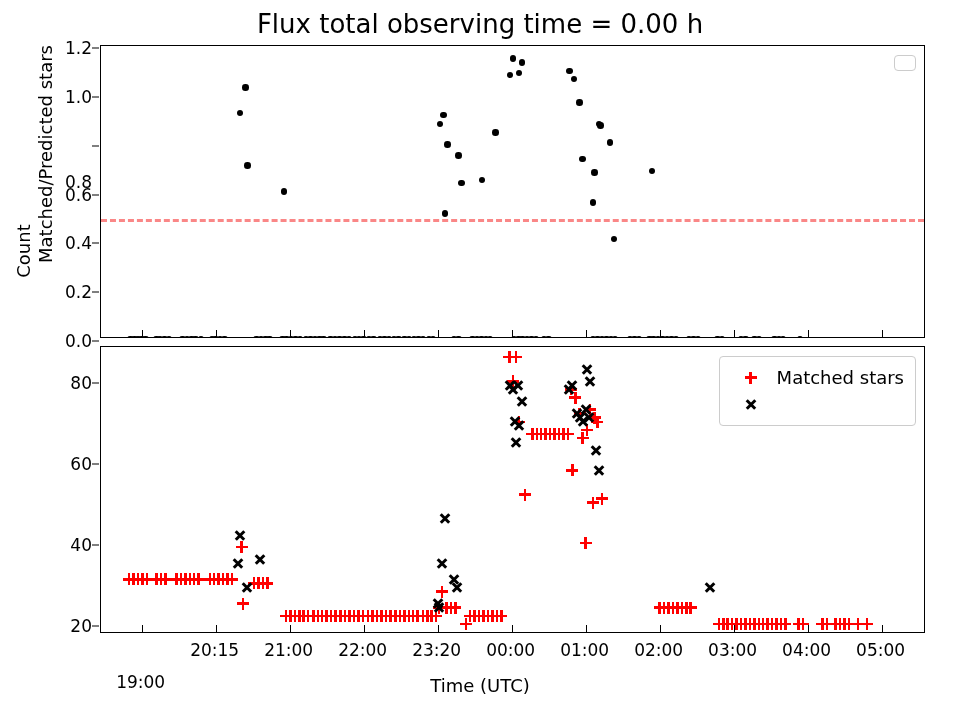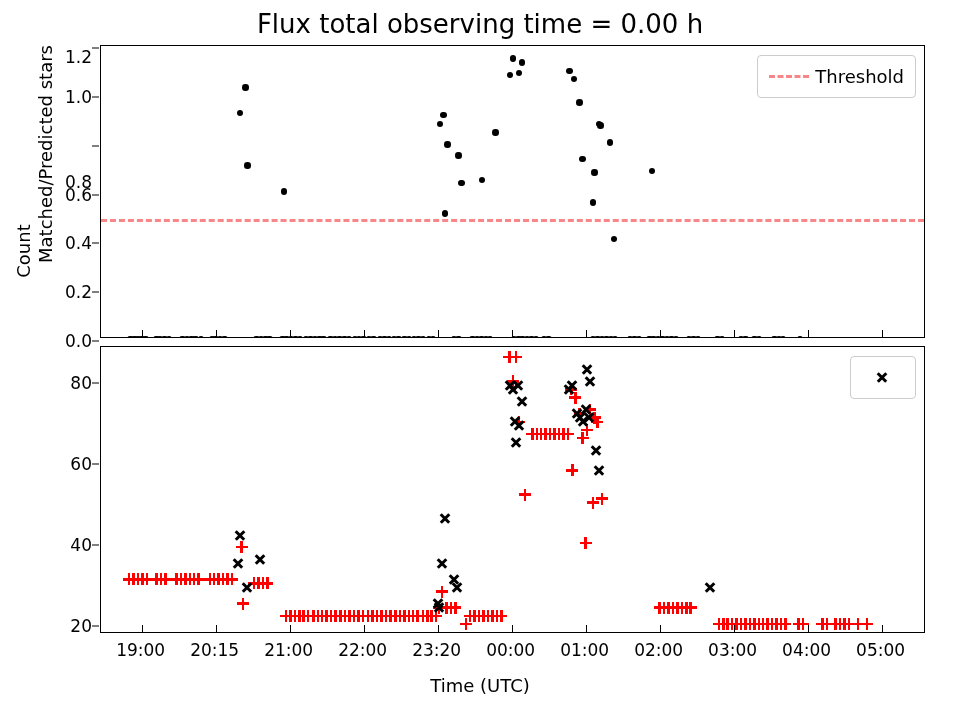--- a/index.html
+++ b/index.html
@@ -259,21 +259,21 @@
       <div class="ytick-label" style="top: 247.167px;">0.2</div>
       <div class="ytick-mark" style="left: 92px; top: 247.167px;"></div>
       <div class="ytick-label" style="top: 198.333px;">0.4</div>
       <div class="ytick-mark" style="left: 92px; top: 198.333px;"></div>
       <div class="ytick-label" style="top: 149.5px;">0.6</div>
       <div class="ytick-mark" style="left: 92px; top: 149.5px;"></div>
       <div class="ytick-label" style="top: 100.667px; margin-top: 36px;">0.8</div>
       <div class="ytick-mark" style="left: 92px; top: 100.667px;"></div>
       <div class="ytick-label" style="top: 51.8333px;">1.0</div>
       <div class="ytick-mark" style="left: 92px; top: 51.8333px;"></div>
-      <div class="ytick-label" style="top: 12px;">1.2</div>
+      <div class="ytick-label" style="top: 3px;">1.2</div>
       <div class="ytick-mark" style="left: 92px; top: 3px;"></div>
     </div>
   <div class="ylabel" id="ylabel-top">Matched/Predicted stars</div>
 
   <div class="axes" id="axes-top">
     <div class="plotarea" id="plot-top">
         <div class="threshold-line" style="top: 173.358px; border-top-color: rgb(250, 135, 135);"></div>
         <div class="pt-dot" style="left: 139.103px; top: 67.1458px; background: rgb(0, 0, 0);"></div>
         <div class="pt-dot" style="left: 144.283px; top: 41.5083px; background: rgb(0, 0, 0);"></div>
         <div class="pt-dot" style="left: 146.502px; top: 119.642px; background: rgb(0, 0, 0);"></div>
@@ -406,26 +406,20 @@
         <div class="xtick-mark" style="left: 336.659px; bottom: 0px; height: 7px;"></div>
         <div class="xtick-mark" style="left: 410.65px; bottom: 0px; height: 7px;"></div>
         <div class="xtick-mark" style="left: 484.641px; bottom: 0px; height: 7px;"></div>
         <div class="xtick-mark" style="left: 558.632px; bottom: 0px; height: 7px;"></div>
         <div class="xtick-mark" style="left: 632.623px; bottom: 0px; height: 7px;"></div>
         <div class="xtick-mark" style="left: 706.614px; bottom: 0px; height: 7px;"></div>
         <div class="xtick-mark" style="left: 780.605px; bottom: 0px; height: 7px;"></div>
       </div>
 
     <div class="legend" id="legend-top">
-      <div class="legend-row">
-        <span class="legend-key">
-            <span class="key-dash"></span>
-          </span>
-        <span class="legend-text">Threshold</span>
-      </div>
     </div>
   </div>
 
   <div class="ytick-col" id="ytick-col-bottom">
       <div class="ytick-label" style="top: 279.894px;">20</div>
       <div class="ytick-mark" style="left: 92px; top: 279.894px;"></div>
       <div class="ytick-label" style="top: 199.049px;">40</div>
       <div class="ytick-mark" style="left: 92px; top: 199.049px;"></div>
       <div class="ytick-label" style="top: 118.204px;">60</div>
       <div class="ytick-mark" style="left: 92px; top: 118.204px;"></div>
@@ -608,28 +602,34 @@
         <div class="xtick-mark" style="left: 484.641px; bottom: 0px; height: 7px;"></div>
         <div class="xtick-mark" style="left: 558.632px; bottom: 0px; height: 7px;"></div>
         <div class="xtick-mark" style="left: 632.623px; bottom: 0px; height: 7px;"></div>
         <div class="xtick-mark" style="left: 706.614px; bottom: 0px; height: 7px;"></div>
         <div class="xtick-mark" style="left: 780.605px; bottom: 0px; height: 7px;"></div>
       </div>
 
     <div class="legend" id="legend-bottom">
       <div class="legend-row">
         <span class="legend-key">
+            <span class="key-marker pt-plus"></span>
+          </span>
+        <span class="legend-text">Matched stars</span>
+      </div>
+      <div class="legend-row">
+        <span class="legend-key">
             <span class="key-marker pt-cross"></span>
           </span>
       </div>
     </div>
   </div>
 
   <div id="xtick-label-layer">
-      <div class="xtick-label" style="left: 140.695px;">19:00</div>
+      <div class="xtick-label" style="left: 140.695px; margin-top: 32px;">19:00</div>
       <div class="xtick-label" style="left: 214.686px;">20:15</div>
       <div class="xtick-label" style="left: 288.677px;">21:00</div>
       <div class="xtick-label" style="left: 362.668px;">22:00</div>
       <div class="xtick-label" style="left: 436.659px;">23:20</div>
       <div class="xtick-label" style="left: 510.65px;">00:00</div>
       <div class="xtick-label" style="left: 584.641px;">01:00</div>
       <div class="xtick-label" style="left: 658.632px;">02:00</div>
       <div class="xtick-label" style="left: 732.623px;">03:00</div>
       <div class="xtick-label" style="left: 806.614px;">04:00</div>
       <div class="xtick-label" style="left: 880.605px;">05:00</div>

